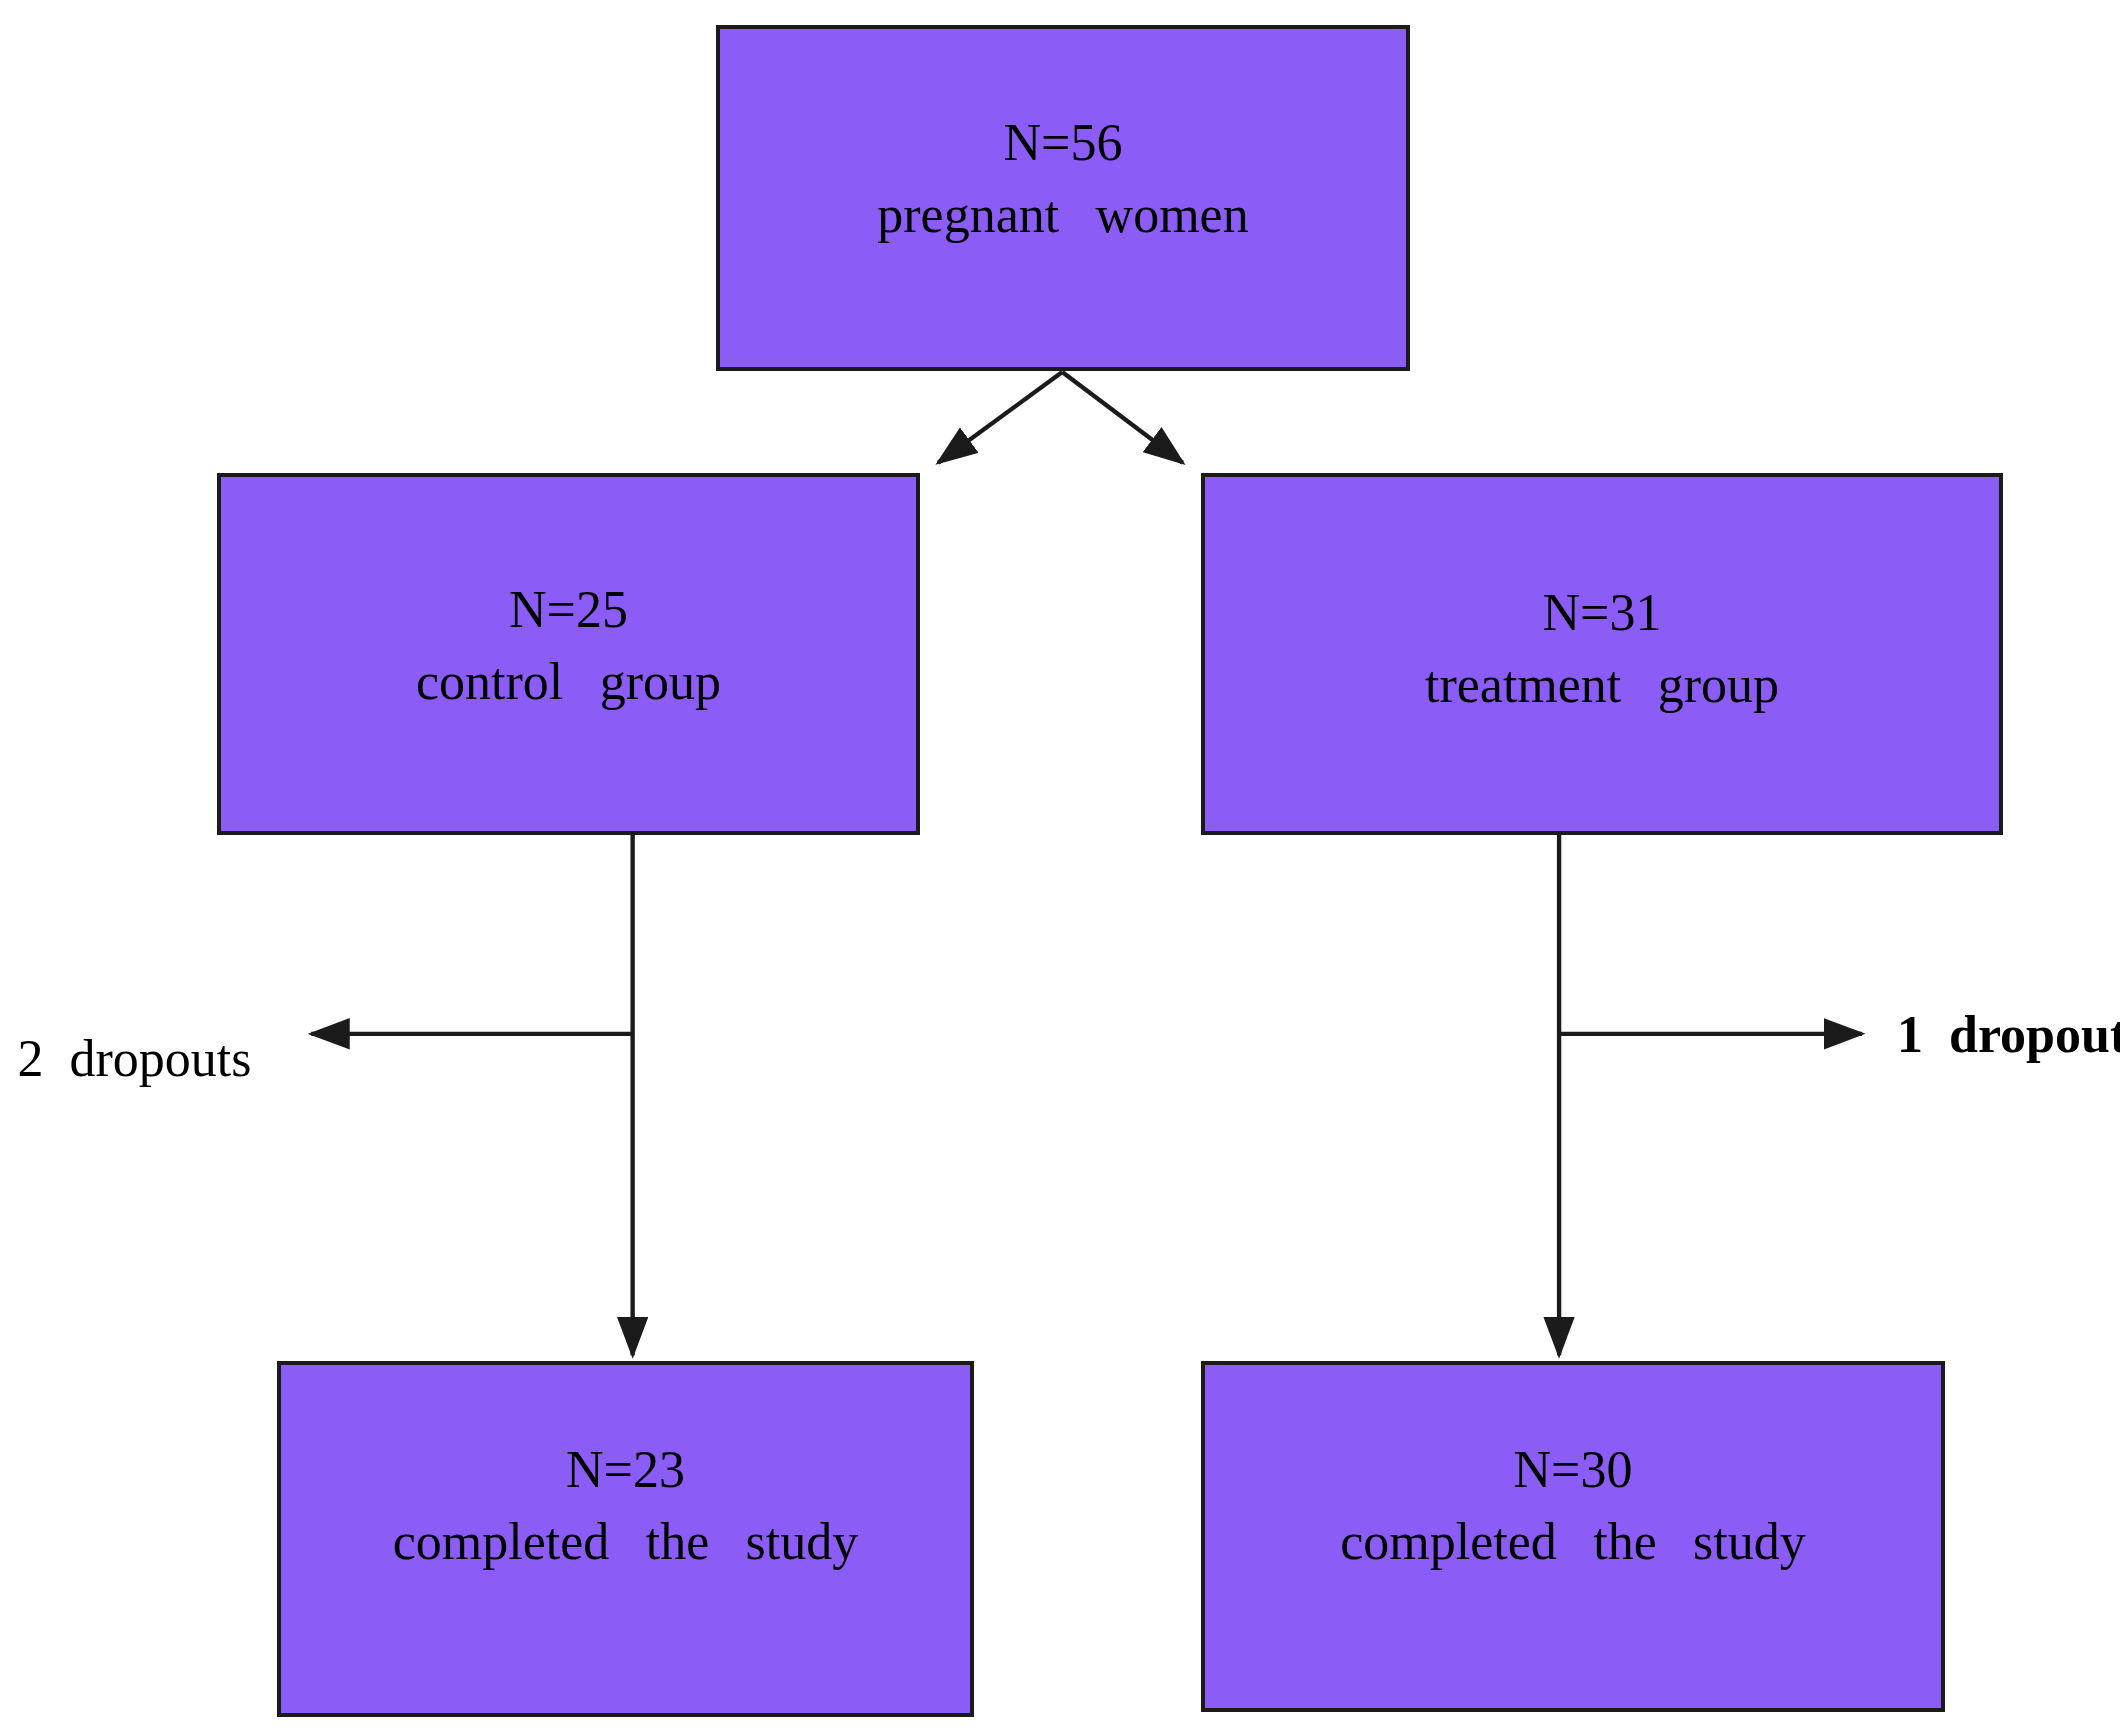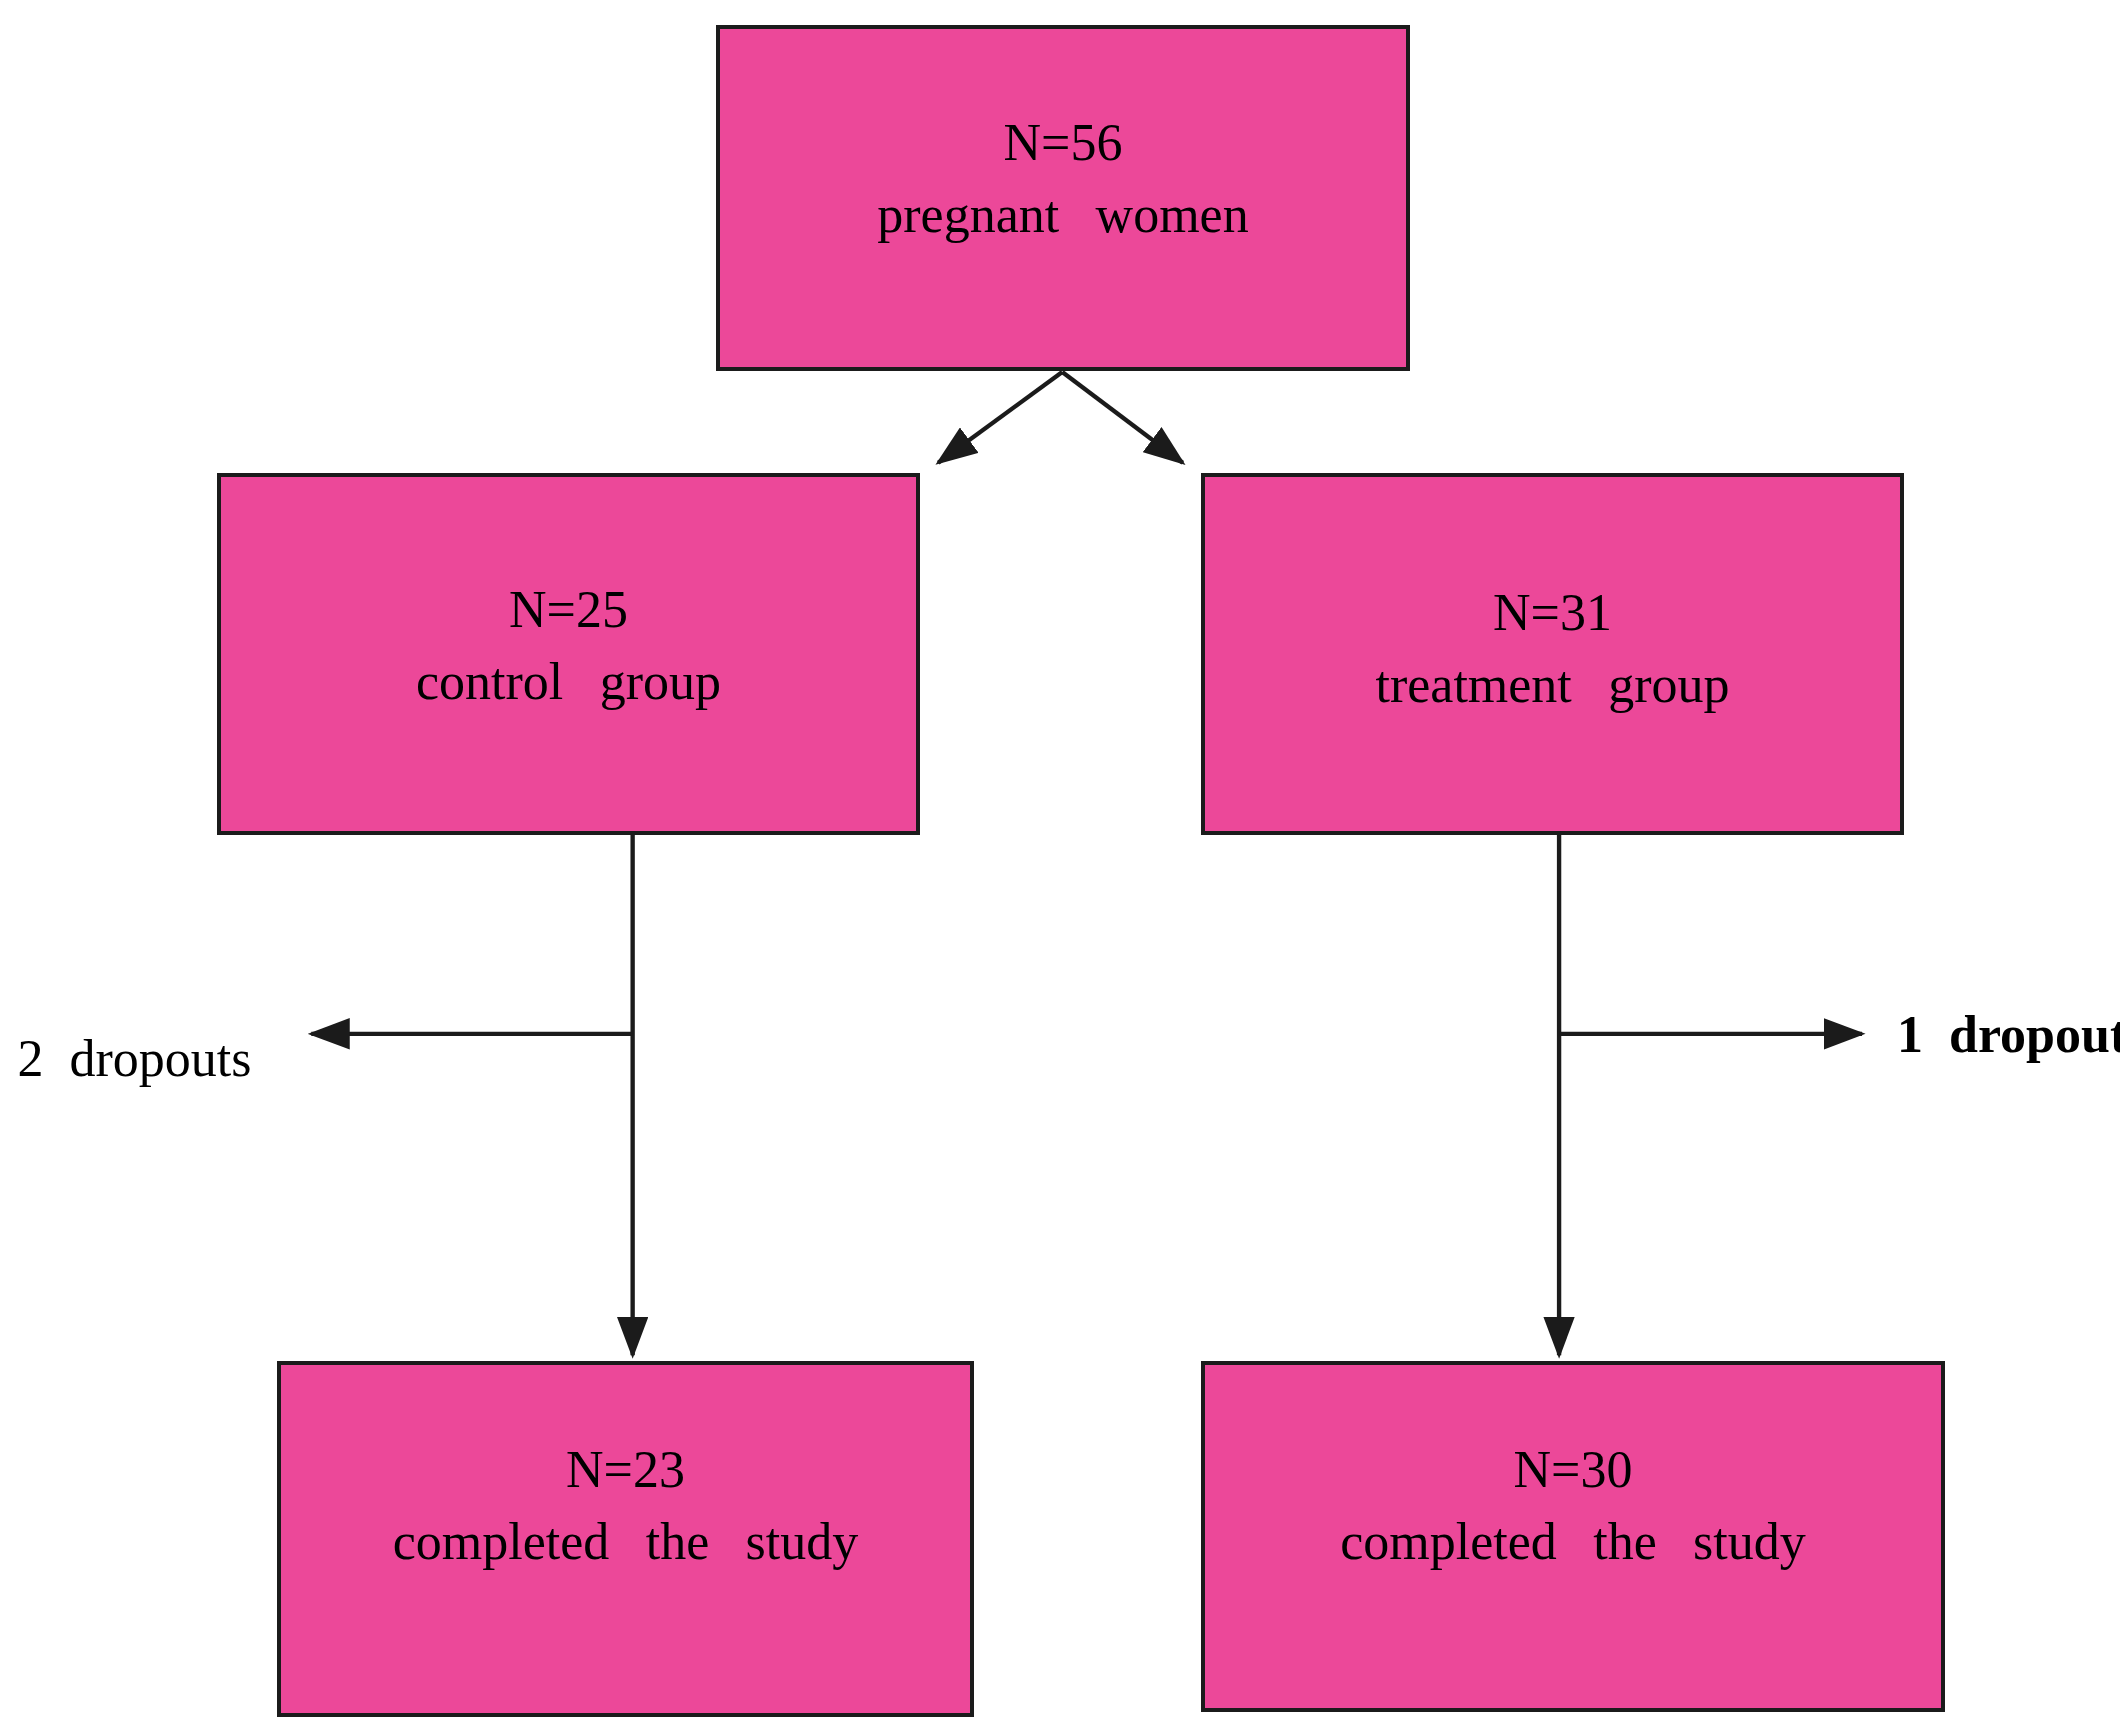--- a/index.html
+++ b/index.html
@@ -19,21 +19,21 @@
   .connectors {
     position: absolute;
     left: 0;
     top: 0;
     width: 2121px;
     height: 1735px;
   }
   .box {
     position: absolute;
     border: 4.4px solid #1b1b1b;
-    background: #ec4899;
+    background: #8b5cf6;
     display: flex;
     flex-direction: column;
     justify-content: center;
     align-items: center;
     text-align: center;
     box-sizing: border-box;
   }
   .box .line {
     font-size: 52px;
     line-height: 72px;
@@ -50,21 +50,21 @@
   .box-control {
     left: 217px;
     top: 473px;
     width: 703px;
     height: 362px;
     padding-bottom: 16px;
   }
   .box-treatment {
     left: 1201px;
     top: 473px;
-    width: 703px;
+    width: 802px;
     height: 362px;
     padding-bottom: 10.5px;
   }
   .box-control-completed {
     left: 277px;
     top: 1361px;
     width: 697px;
     height: 356px;
     padding-bottom: 66px;
   }

